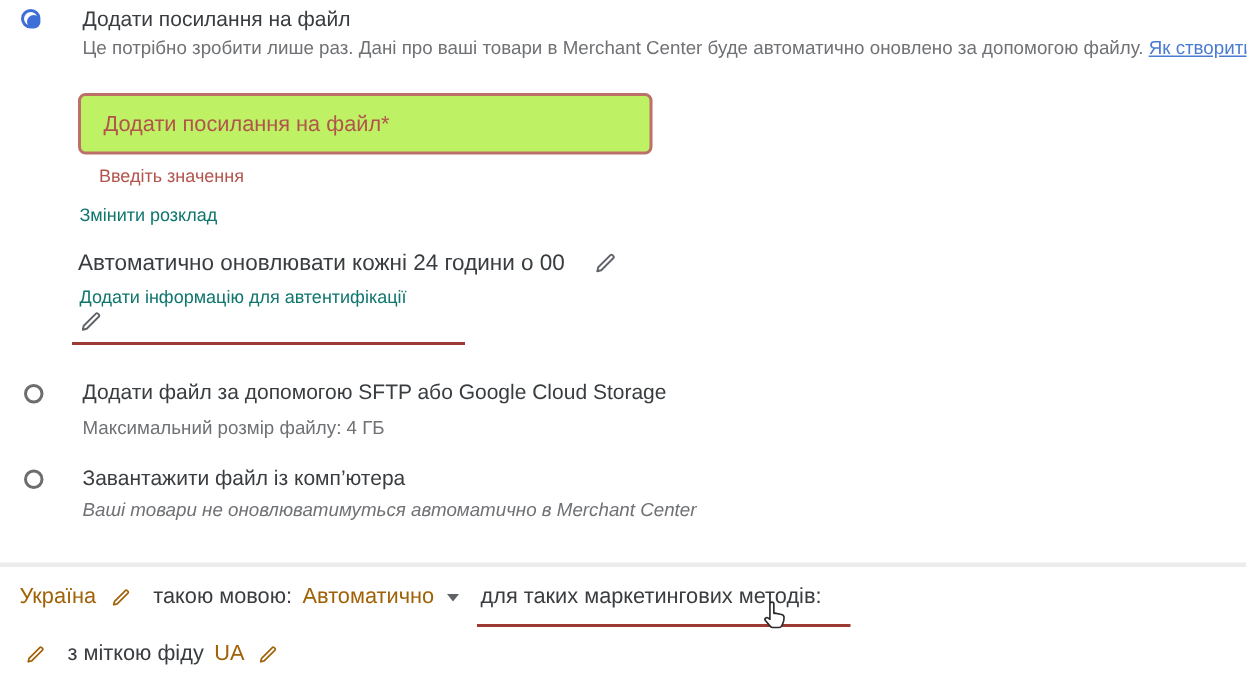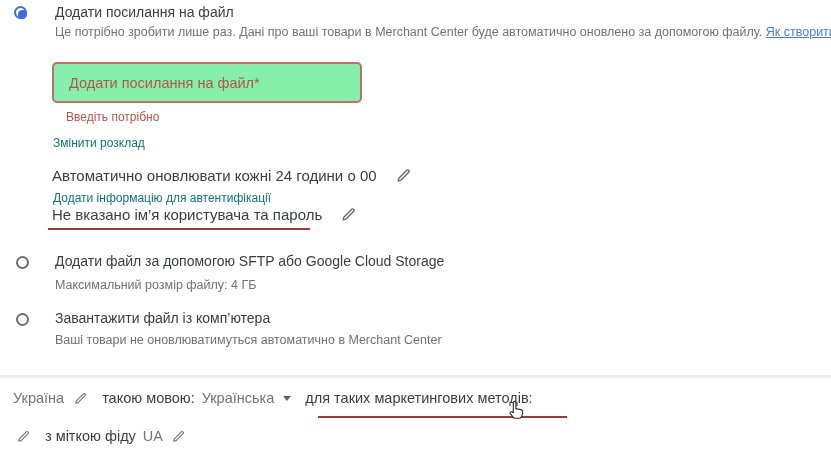--- a/index.html
+++ b/index.html
@@ -18,104 +18,103 @@
 
   .opt-label { font-size:14px; color:#3a3d40; }
   .opt-desc  { font-size:12.5px; color:#6f7174; }
   .sub-label { font-size:12px; color:#0f766e; }
   .sub-value { font-size:15px; color:#3a3d40; }
 
   a.help-link { color:#4a7bd2; text-decoration:underline; cursor:pointer; }
 
   
   .url-box {
-    left:52px; top:62px; width:310px; height:41px;
-    border:2px solid #bd7068; border-radius:5px; background:#86efac;
+    left:52px; top:62px; width:383px; height:41px;
+    border:2px solid #bd7068; border-radius:5px; background:#bef264;
     display:flex; align-items:center; padding-left:15px; cursor:text;
   }
   .url-placeholder { font-size:14.5px; color:#b2544c; }
   .error-text { font-size:12px; color:#b2544c; }
 
   .edit-row { display:flex; align-items:center; gap:18px; }
   .pencil { width:17px; height:17px; color:#5f6368; cursor:pointer; flex:0 0 auto; }
   .pencil.blue { color:#4a7bd2; width:15px; height:15px; }
   .pencil svg { display:block; width:100%; height:100%; }
 
   .annotation-line { background:#9c3a33; height:2px; }
 
   .divider { left:0; top:375px; width:831px; height:3px; background:#ececec; }
 
   .footer-line { font-size:14.5px; color:#3a3d40; display:flex; align-items:center; }
-  .footer-line .blue { color:#737373; cursor:pointer; }
+  .footer-line .blue { color:#a16207; cursor:pointer; }
   .gap-s { margin-left:7px; } .gap-m { margin-left:14px; }
   .caret { width:0; height:0; border-left:4.5px solid transparent; border-right:4.5px solid transparent;
            border-top:5px solid #5f6368; margin-left:9px; cursor:pointer; }
 
   .cursor-hand { left:506px; top:398px; width:22px; height:24px; pointer-events:none; }
 </style>
 </head>
 <body>
 
 <div class="abs" style="left:14px; top:6px;">
   <div class="radio selected"></div>
 </div>
 <div class="abs opt-label" style="left:55px; top:4px;">Додати посилання на файл</div>
 <div class="abs opt-desc" style="left:55px; top:25px;">
   <span>Це потрібно зробити лише раз. Дані про ваші товари в Merchant Center буде автоматично оновлено за допомогою файлу. </span><a class="help-link">Як створити файл</a>
 </div>
 
 <div class="abs url-box">
   <span class="url-placeholder">Додати посилання на файл*</span>
 </div>
-<div class="abs error-text" style="left:66px; top:110px;">Введіть потрібно</div>
+<div class="abs error-text" style="left:66px; top:110px;">Введіть значення</div>
 
 <div class="abs sub-label" style="left:53px; top:136px;">Змінити розклад</div>
 <div class="abs edit-row" style="left:52px; top:151px;margin-top:16px;">
   <span class="sub-value">Автоматично оновлювати кожні 24 години о 00</span>
   <span class="pencil">
     <svg viewBox="0 0 24 24">
         <path d="M4.5 19.5l.9-3.7L16.9 4.3a1.25 1.25 0 0 1 1.8 0l1 1a1.25 1.25 0 0 1 0 1.8L8.2 18.6l-3.7.9z" fill="none" stroke="currentColor" stroke-width="1.8" stroke-linejoin="round"></path>
       </svg>
   </span>
 </div>
 
 <div class="abs sub-label" style="left:53px; top:191px;">Додати інформацію для автентифікації</div>
 <div class="abs edit-row" style="left:52px; top:206px;">
-  <span class="sub-value">Не вказано ім’я користувача та пароль</span>
   <span class="pencil">
     <svg viewBox="0 0 24 24">
         <path d="M4.5 19.5l.9-3.7L16.9 4.3a1.25 1.25 0 0 1 1.8 0l1 1a1.25 1.25 0 0 1 0 1.8L8.2 18.6l-3.7.9z" fill="none" stroke="currentColor" stroke-width="1.8" stroke-linejoin="round"></path>
       </svg>
   </span>
 </div>
 <div class="abs annotation-line" style="left:48px; top:228px; width:262px;"></div>
 
 <div class="abs" style="left:16px; top:256px;">
   <div class="radio"></div>
 </div>
 <div class="abs opt-label" style="left:55px; top:253px;">Додати файл за допомогою SFTP або Google Cloud Storage</div>
 <div class="abs opt-desc" style="left:55px; top:278px;">Максимальний розмір файлу: 4 ГБ</div>
 
 <div class="abs" style="left:16px; top:313px;">
   <div class="radio"></div>
 </div>
 <div class="abs opt-label" style="left:55px; top:310px;">Завантажити файл із комп’ютера</div>
-<div class="abs opt-desc" style="left:55px; top:333px;">Ваші товари не оновлюватимуться автоматично в Merchant Center</div>
+<div class="abs opt-desc" style="left:55px; top:333px;font-style:italic;">Ваші товари не оновлюватимуться автоматично в Merchant Center</div>
 
 <div class="abs divider"></div>
 
 <div class="abs footer-line" style="left:6px; top:390px;">
   <span class="blue gap-s">Україна</span>
   <span class="pencil blue" style="margin-left:9px;">
     <svg viewBox="0 0 24 24">
         <path d="M4.5 19.5l.9-3.7L16.9 4.3a1.25 1.25 0 0 1 1.8 0l1 1a1.25 1.25 0 0 1 0 1.8L8.2 18.6l-3.7.9z" fill="none" stroke="currentColor" stroke-width="1.8" stroke-linejoin="round"></path>
       </svg>
   </span>
   <span class="gap-m">такою мовою:</span>
-  <span class="blue gap-s">Українська</span>
+  <span class="blue gap-s">Автоматично</span>
   <span class="caret"></span>
   <span class="gap-m">для таких маркетингових методів:</span>
 </div>
 <div class="abs annotation-line" style="left:318px; top:416px; width:249px;"></div>
 
 <div class="abs cursor-hand">
   <svg viewBox="0 0 32 32" width="22" height="24">
     <path d="M12.5 3.5c1.1 0 1.9.9 1.9 1.9v9l1-.2 6.4 1.3c1.5.3 2.5 1.6 2.5 3.1 0 2-.5 4.2-1.4 6.1l-.9 1.8c-.5 1-1.5 1.6-2.6 1.6h-6c-.9 0-1.8-.4-2.4-1.1l-4.8-5.6c-.6-.7-.5-1.8.2-2.4.6-.5 1.5-.6 2.2-.2l2 1.3V5.4c0-1 .8-1.9 1.9-1.9z" fill="#ffffff" stroke="#2b2b2b" stroke-width="1.6" stroke-linejoin="round"></path>
   </svg>
 </div>

